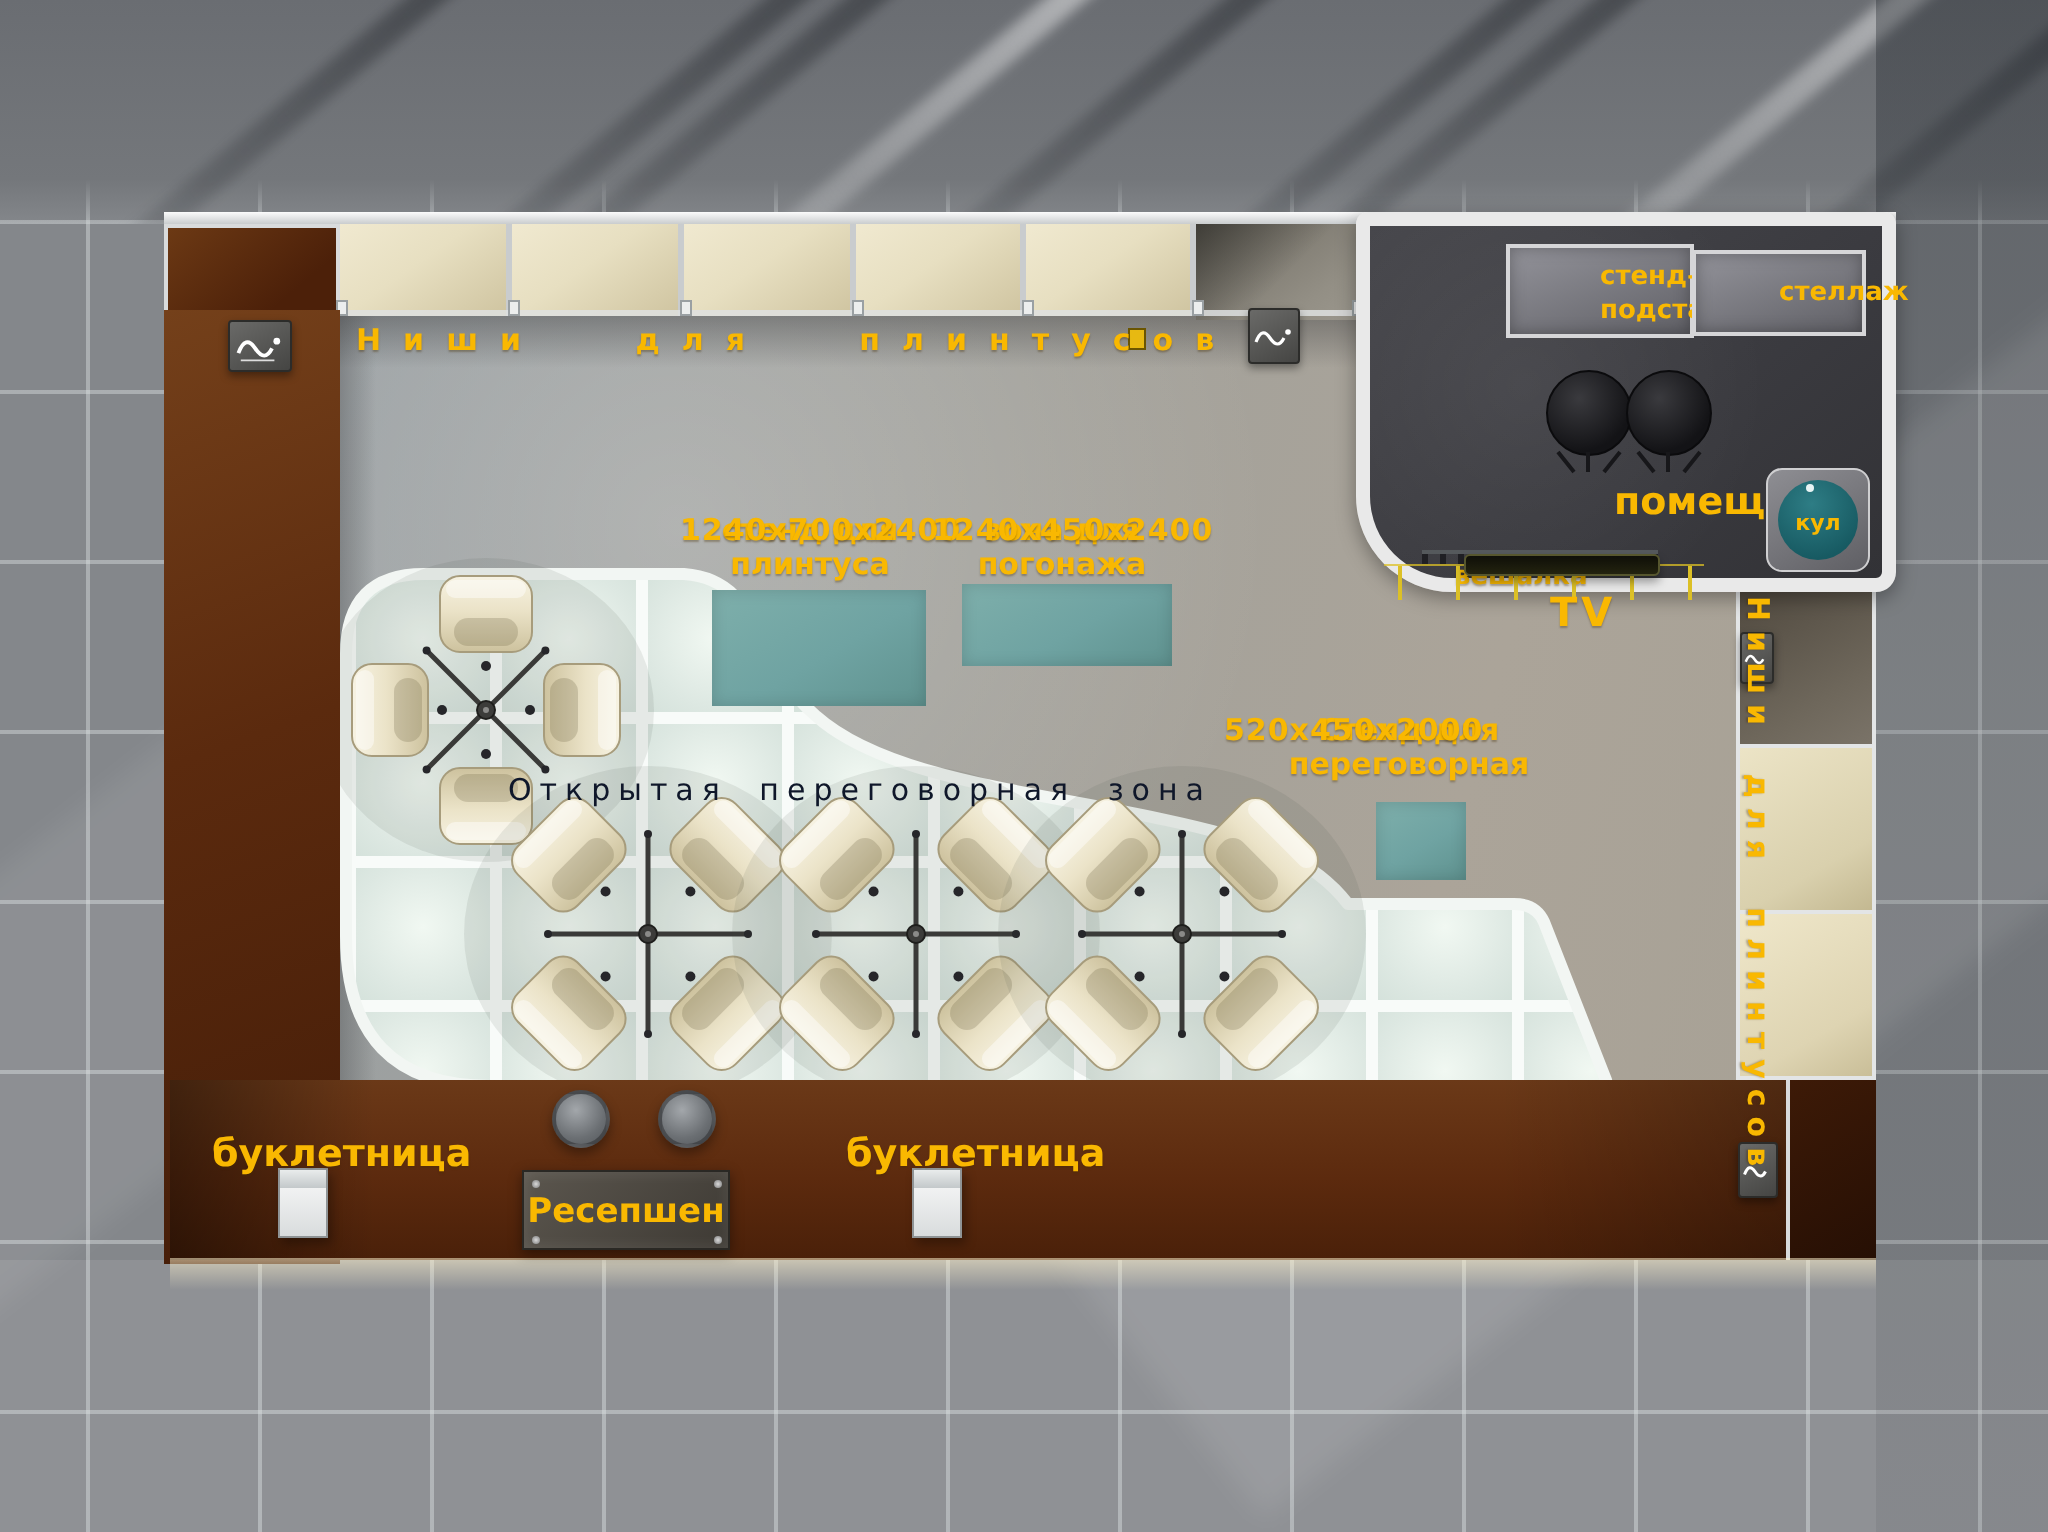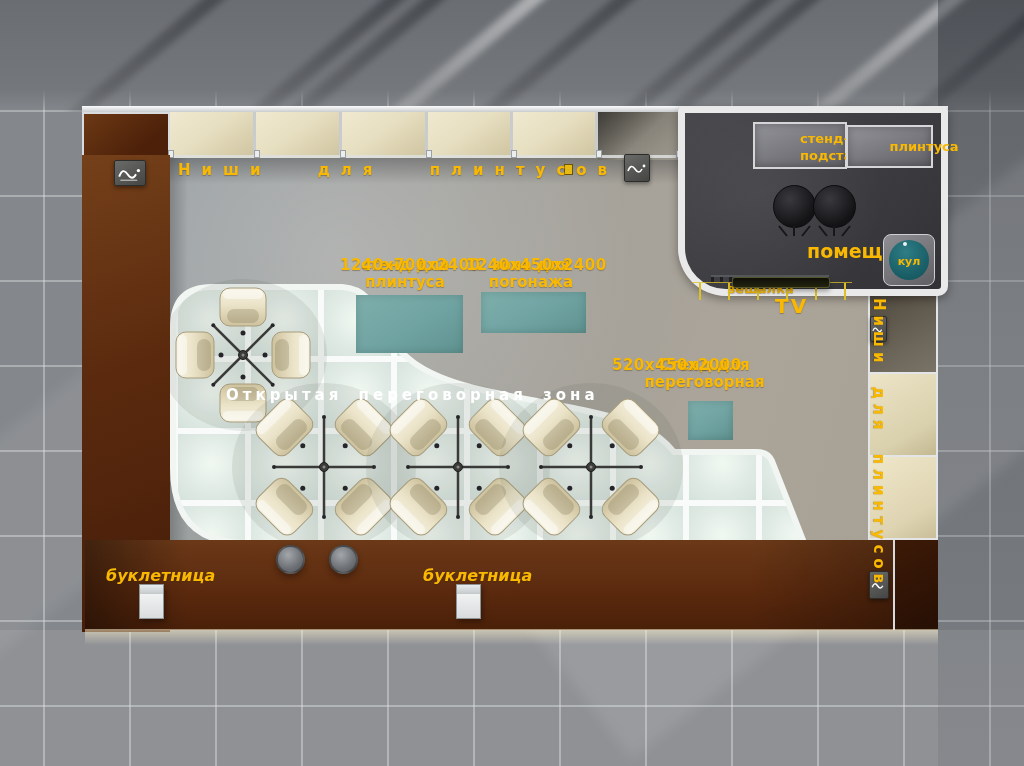--- a/index.html
+++ b/index.html
@@ -107,26 +107,26 @@
   .tickline{left:692px;top:282px;width:160px;height:1px;background:rgba(220,192,38,.75);}
   
   .lbl{color:#f9b801;font-weight:bold;text-shadow:0 1px 1px rgba(70,45,0,.35);}
   .lbl-top{left:178px;top:161px;width:440px;font-size:15px;letter-spacing:11px;word-spacing:30px;white-space:nowrap;}
   .lbl-stand{text-align:center;line-height:17px;}
   .lbl-stand .nm{position:static;display:block;font-size:15px;}
   .lbl-stand .sz{position:static;display:block;font-size:15px;letter-spacing:.5px;}
   .lbl-plinth{left:340px;top:257px;width:130px;}
   .lbl-pogon{left:466px;top:257px;width:130px;}
   .lbl-comp{left:612px;top:357px;width:185px;}
-  .lbl-zone{left:226px;top:386px;width:380px;color:#ffffff;font-weight:bold;
-      font-size:15px;letter-spacing:4px;word-spacing:7px;white-space:nowrap;text-shadow:none;}
+  .lbl-zone{left:226px;top:386px;width:380px;color:#0f172a;font-weight:normal;
+      font-size:15px;letter-spacing:4px;word-spacing:7px;white-space:nowrap;text-shadow:none;text-align:right;}
   .lbl-right{left:888px;top:298px;width:260px;font-size:15px;letter-spacing:5px;word-spacing:9px;
       transform:rotate(90deg);transform-origin:0 0;white-space:nowrap;}
   .lbl-tv{left:763px;top:294px;width:70px;font-size:20px;letter-spacing:2px;margin-left:12px;}
-  .lbl-book{width:100px;font-size:16px;text-align:right;font-style:italic;}
+  .lbl-book{width:100px;font-size:19px;text-align:right;}
   
   .stool{width:29px;height:29px;border-radius:50%;top:545px;
       background:radial-gradient(circle at 40% 32%,#a3a7ab,#6b6f73 62%,#53575b);
       border:2px solid rgba(35,35,38,.45);box-shadow:0 3px 6px rgba(0,0,0,.35);}
   .plaque{left:261px;top:585px;width:104px;height:40px;border:1px solid #2a2824;
       background:linear-gradient(135deg,#5b564e,#3e3a34);
       box-shadow:inset 0 0 8px rgba(255,255,255,.10),0 2px 6px rgba(0,0,0,.4);}
   .plaque .txt{left:0;top:0;width:100%;line-height:40px;text-align:center;
       color:#f9b801;font-weight:bold;font-size:17px;}
   .screw{width:4px;height:4px;border-radius:50%;background:radial-gradient(#d9d9d9,#7a7a7a);}
@@ -372,21 +372,21 @@
   <div class="rn2"></div>
   <div class="rn3"></div>
 
   <div class="uroom">
     <div class="ubox ubox1">
       <span>стенд–</span>
         <br>
       <span>подставка</span>
     </div>
     <div class="ubox ubox2">
-      <span>плинтуса</span>
+      <span>стеллаж</span>
     </div>
     <div class="ustool" style="left:88px;top:72px"></div>
     <div class="ustool" style="left:128px;top:72px"></div>
     <svg class="ulegs" style="left:88px;top:112px" viewBox="0 0 43 13">
       <path d="M6 1 L14 11 M37 1 L29 11 M21 1 V11" stroke="#17171a" stroke-width="2" fill="none"></path>
       </svg>
     <svg class="ulegs" style="left:128px;top:112px" viewBox="0 0 43 13">
       <path d="M6 1 L14 11 M37 1 L29 11 M21 1 V11" stroke="#17171a" stroke-width="2" fill="none"></path>
       </svg>
     <div class="utitle">
@@ -407,20 +407,27 @@
       <div class="tick" style="left: 728px;"></div>
       <div class="tick" style="left: 757px;"></div>
       <div class="tick" style="left: 786px;"></div>
       <div class="tick" style="left: 815px;"></div>
       <div class="tick" style="left: 844px;"></div>
     </div>
   <div class="tvbar"></div>
 
   <div class="stool" style="left:276px"></div>
   <div class="stool" style="left:329px"></div>
+  <div class="plaque">
+    <div class="screw" style="left:4px;top:4px"></div>
+    <div class="screw" style="left:95px;top:4px"></div>
+    <div class="screw" style="left:4px;top:32px"></div>
+    <div class="screw" style="left:95px;top:32px"></div>
+    <div class="txt">Ресепшен</div>
+  </div>
   <div class="bookbox" style="left:139px">
       <div class="flap"></div>
     </div>
   <div class="bookbox" style="left:456px">
       <div class="flap"></div>
     </div>
 
   <div class="logo" style="left:114px;top:160px;width:32px;height:26px">
     <svg viewBox="0 0 24 20" width="30" height="24">
         <path d="M3 13 Q6 5 10 11 T17 11" stroke="#fff" fill="none" stroke-width="1.6"></path>

